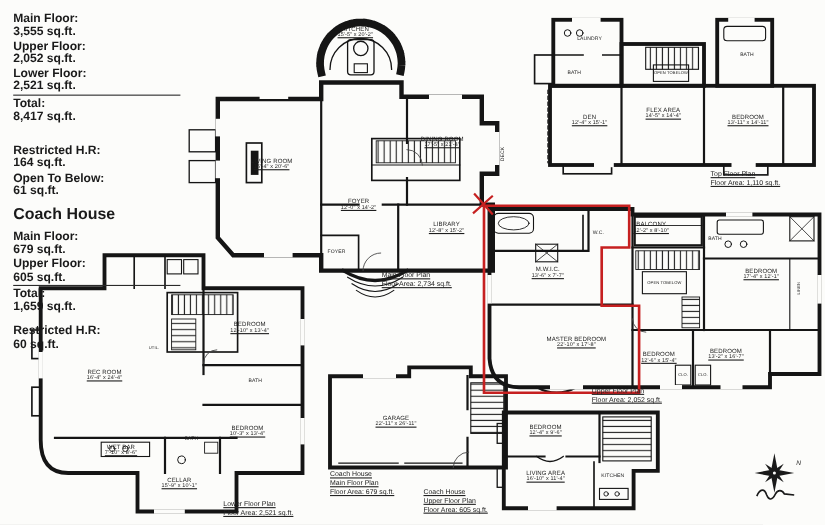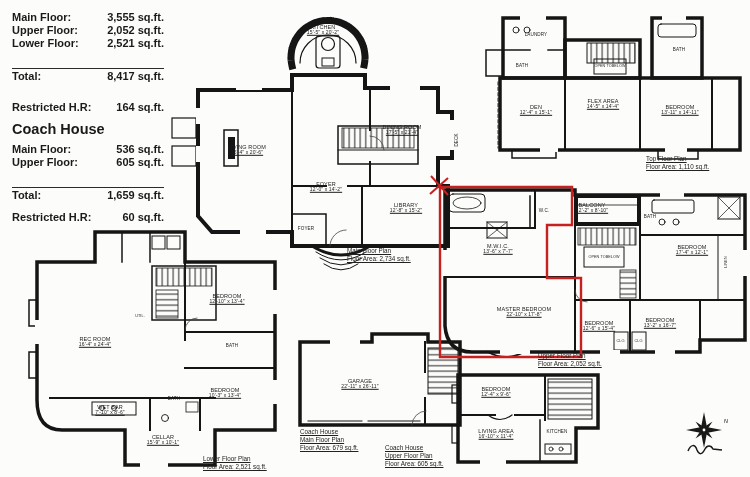--- a/index.html
+++ b/index.html
@@ -3,22 +3,22 @@
 <meta charset="utf-8">
 <style>
   html,body{margin:0;padding:0;background:#e8e8e6;}
   .stage{position:relative;width:750px;height:477px;background:#fcfcfa;overflow:hidden;
          font-family:"Liberation Sans",sans-serif;color:#161616;}
   svg{position:absolute;left:0;top:0;}
 
   
   .legend{position:absolute;left:12px;top:12px;width:152px;font-size:11px;line-height:1.06;
           font-weight:bold;color:#1a1a1a;}
-  .lg-row{display:flex;justify-content:space-between;margin-bottom:1.5px;}
-  .lg-row.u{border-bottom:1.4px solid #2a2a2a;padding-bottom:18px;margin-bottom:2px;}
+  .lg-row{display:flex;justify-content:space-between;margin-bottom:1.5px;flex-direction:column;}
+  .lg-row.u{border-bottom:1.4px solid #2a2a2a;padding-bottom:1px;margin-bottom:2px;}
   .lg-gap{height:9px;}
   .lg-head{font-size:14.5px;font-weight:bold;margin:8px 0 7px 0;}
 
   
   .lbl{position:absolute;transform:translate(-50%,-50%);text-align:center;white-space:nowrap;
        font-size:5.5px;line-height:1.18;color:#1d1d1d;letter-spacing:.1px;}
   .lbl .nm,.lbl .dm{display:block;}
   .lbl .dm{font-size:5px;text-decoration:underline;}
   .lbl.sm{font-size:4.6px;}
   .lbl.vert{transform:translate(-50%,-50%) rotate(-90deg);}
@@ -231,24 +231,28 @@
     <div class="lg-row">
         <span>Total:</span>
         <span>8,417 sq.ft.</span>
       </div>
     <div class="lg-gap"></div>
     <div class="lg-gap"></div>
     <div class="lg-row">
         <span>Restricted H.R:</span>
         <span>164 sq.ft.</span>
       </div>
+    <div class="lg-row">
+        <span>Open To Below:</span>
+        <span>61 sq.ft.</span>
+      </div>
     <div class="lg-head">Coach House</div>
     <div class="lg-row">
         <span>Main Floor:</span>
-        <span>536 sq.ft.</span>
+        <span>679 sq.ft.</span>
       </div>
     <div class="lg-row u">
         <span>Upper Floor:</span>
         <span>605 sq.ft.</span>
       </div>
     <div class="lg-row">
         <span>Total:</span>
         <span>1,659 sq.ft.</span>
       </div>
     <div class="lg-gap"></div>

